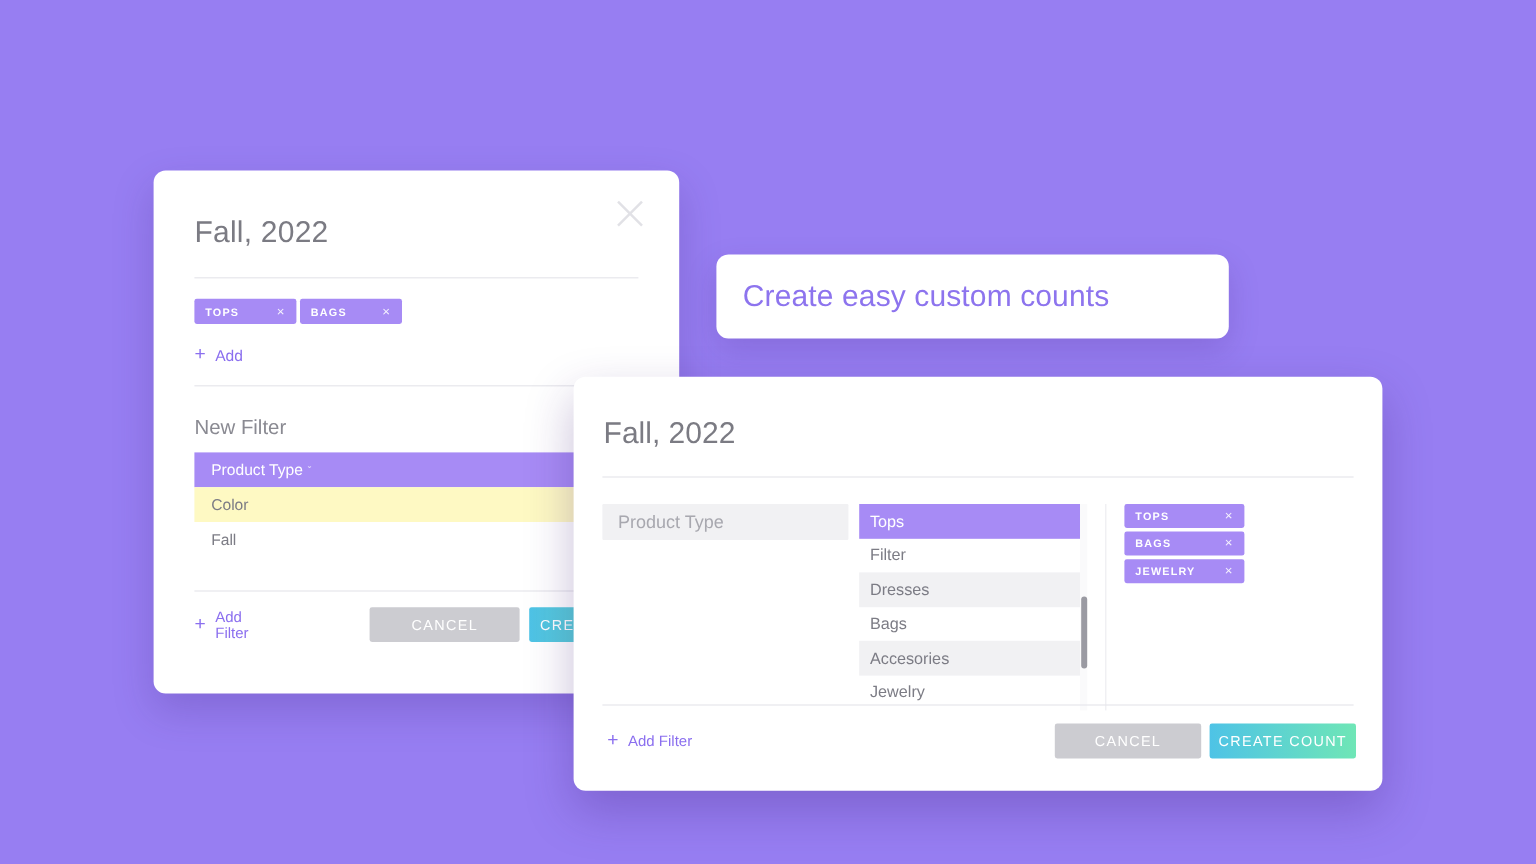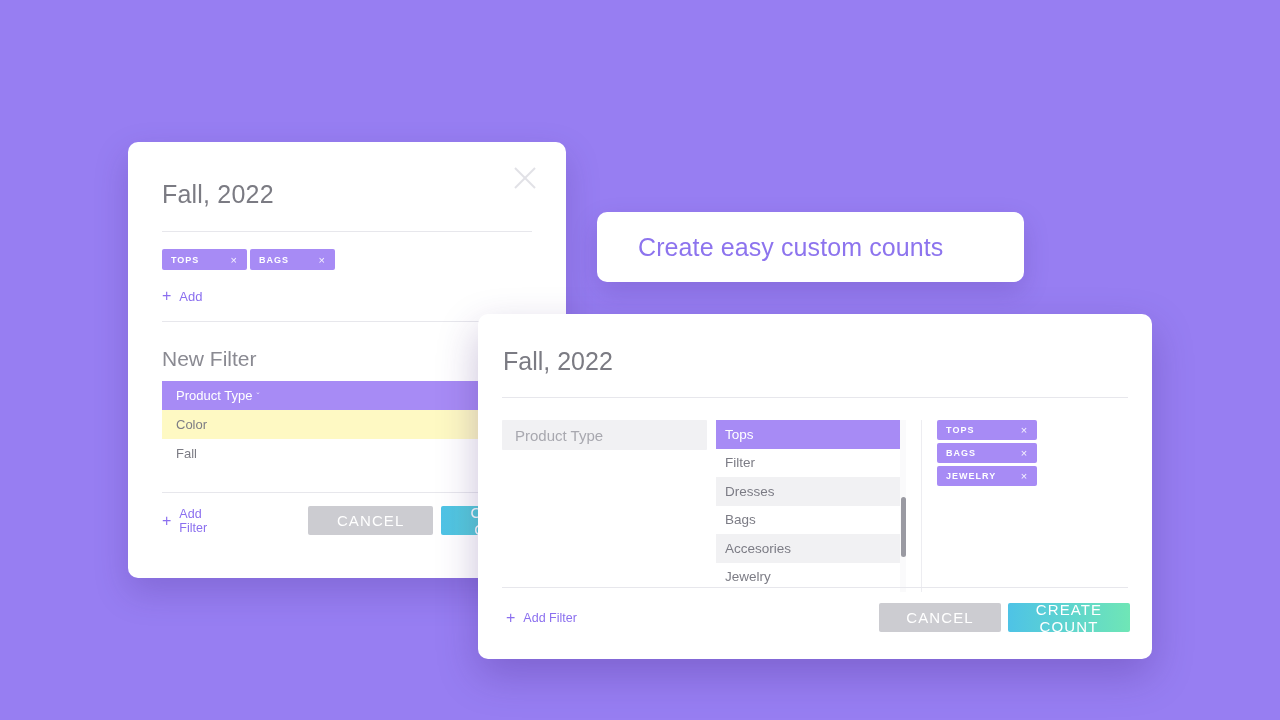--- a/index.html
+++ b/index.html
@@ -97,21 +97,21 @@
     font-size: 13px;
     margin-top: 18px;
   }
   .add-link .plus {
     font-size: 16px;
     line-height: 1;
     font-weight: 400;
   }
 
   .section-label {
-    font-size: 21px;
+    font-size: 17px;
     color: #8A8A92;
     margin-top: 25px;
   }
 
   .opt-list { margin-top: 10px; }
   .opt-row {
     height: 29px;
     display: flex;
     align-items: center;
     font-size: 13px;
@@ -152,21 +152,21 @@
     align-items: center;
     gap: 8px;
     color: #8B6FEF;
     font-size: 12.5px;
   }
   .add-filter .plus { font-size: 16px; line-height: 1; }
 
   .btn {
     border: none;
     height: 29px;
-    font-size: 15px;
+    font-size: 12px;
     letter-spacing: 1.1px;
     color: #FFFFFF;
     font-family: "Liberation Sans", sans-serif;
     border-radius: 2px;
     display: flex;
     align-items: center;
     justify-content: center;
     cursor: pointer;
     padding: 0;
   }
@@ -180,21 +180,21 @@
 
   
   #headline-card {
     left: 597px;
     top: 168px;
     width: 427px;
     height: 70px;
     border-radius: 10px;
     display: flex;
     align-items: center;
-    padding-left: 41px;
+    padding-left: 22px;
     box-sizing: border-box;
     box-shadow: 0 10px 26px rgba(60, 30, 120, 0.18);
   }
   #headline-card .headline-text {
     font-size: 25px;
     color: #8D74EE;
     letter-spacing: .1px;
   }
 
   

